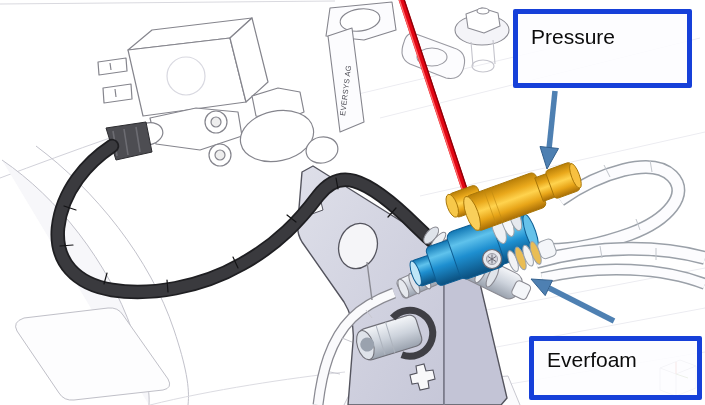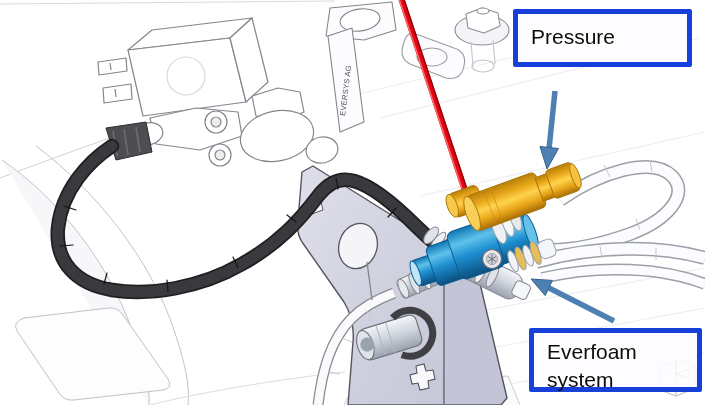--- a/index.html
+++ b/index.html
@@ -9,22 +9,22 @@
   }
   .stage svg{position:absolute;left:0;top:0;}
   .callout{
     position:absolute;box-sizing:border-box;
     border:5px solid #1640d9;border-radius:2px;
     background:rgba(253,253,255,0.88);
     color:#0c0c0c;font-size:21px;line-height:28px;
     font-family:"Liberation Sans",sans-serif;
   }
   .callout .ln{white-space:nowrap;}
-  #callout-pressure{left:513px;top:9px;width:179px;height:58px;padding:9px 6px 0 13px;}
-  #callout-everfoam{left:529px;top:328px;width:173px;height:64px;padding:5px 6px 0 13px;}
+  #callout-pressure{left:513px;top:9px;width:179px;height:79px;padding:9px 6px 0 13px;}
+  #callout-everfoam{left:529px;top:336px;width:173px;height:64px;padding:5px 6px 0 13px;}
 </style>
 </head>
 <body>
 
 <div class="stage">
 <svg width="705" height="405" viewBox="0 0 705 405">
   <defs>
     <linearGradient id="gGold" x1="0" y1="0" x2="0" y2="1">
       <stop offset="0" stop-color="#b97f08"></stop>
           <stop offset="0.28" stop-color="#eaa91c"></stop>
@@ -229,15 +229,14 @@
     <path d="M 531,279 L 552.4,280.4 L 545.2,295.6 Z" fill="#4e80b2" stroke="#33608e" stroke-width="1"></path>
   </g>
 </svg>
 
 <div class="callout" id="callout-pressure">
   <div class="ln">Pressure</div>
 </div>
 
 <div class="callout" id="callout-everfoam">
   <div class="ln">Everfoam</div>
-  <div class="ln">system</div>
 </div>
 
 </div>
 </body></html>

